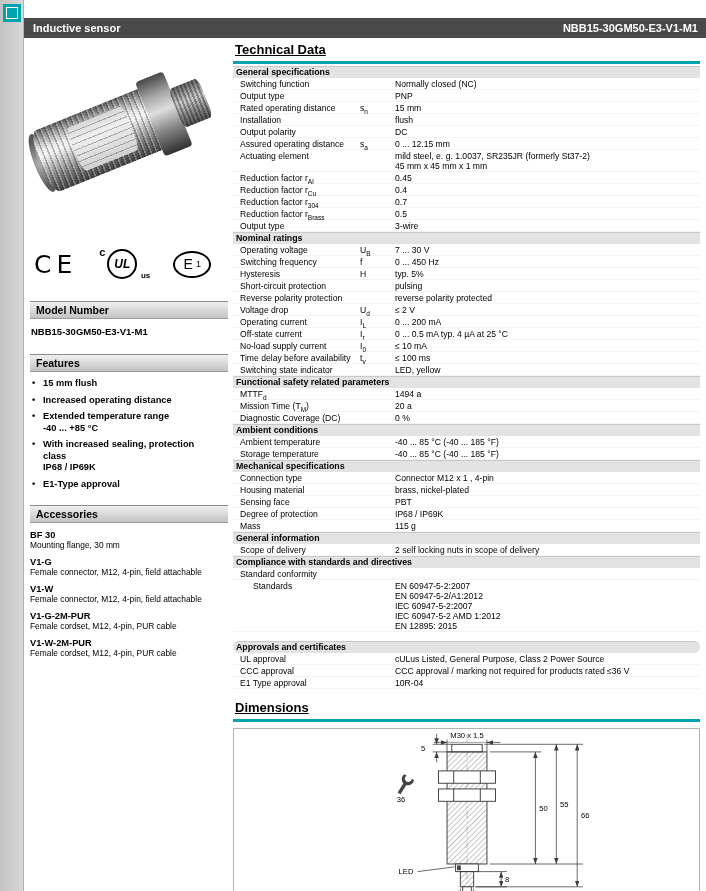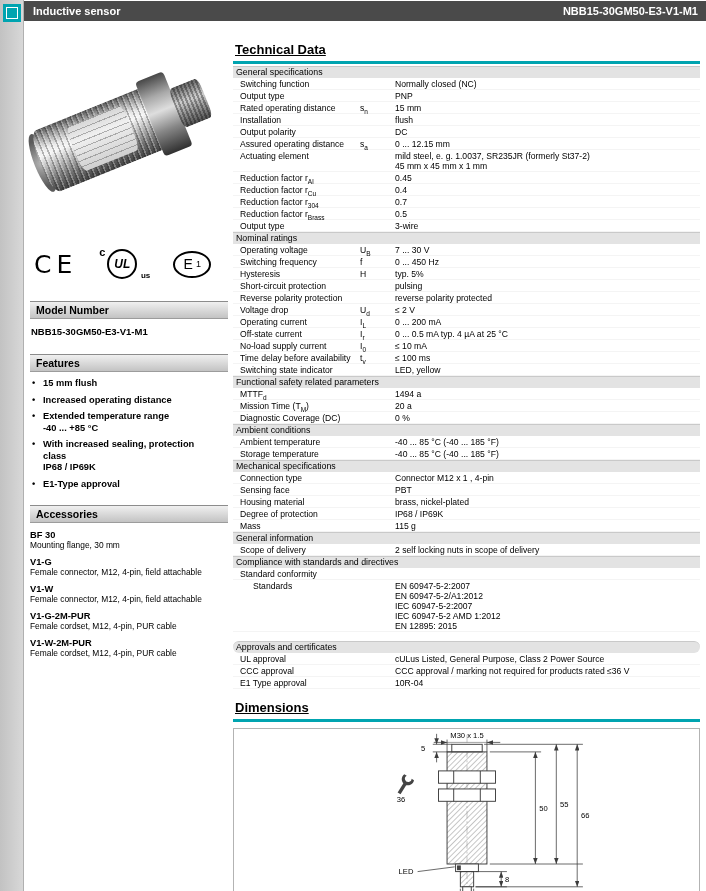--- a/index.html
+++ b/index.html
@@ -10,21 +10,21 @@
   .page{ position:relative; width:706px; height:891px; background:#fff; overflow:hidden; }
 
   
   .left-strip{ position:absolute; left:0; top:0; width:24px; height:891px;
     background:linear-gradient(to right,#c2c2c2,#d8d8d8); border-right:1px solid #b0b0b0; }
   .logo-square{ position:absolute; left:3px; top:4px; width:18px; height:18px;
     background:var(--accent); }
   .logo-inner{ position:absolute; left:3px; top:3px; right:3px; bottom:3px; border:1.5px solid #fff; }
 
   
-  .topbar{ position:absolute; left:24px; top:1px; right:0; height:20px; background:var(--bar-bg);
+  .topbar{ position:absolute; left:24px; top:18px; right:0; height:20px; background:var(--bar-bg);
     color:#fff; display:flex; justify-content:space-between; align-items:center;
     padding:0 8px 0 9px; font-size:11px; font-weight:bold; }
 
   .content{ position:absolute; left:24px; top:26px; right:0; bottom:0; }
   .col-left{ position:absolute; left:6px; top:4px; width:198px; }
   .col-right{ position:absolute; left:209px; top:14px; width:467px; }
 
   
   .sensor-wrap{ position:relative; height:200px; margin-top:4px; }
   .sensor{ position:absolute; left:4px; top:56px; width:180px; height:80px; transform:rotate(-22deg); }
@@ -65,21 +65,21 @@
   .features-list li{ position:relative; padding-left:11px; margin:0 0 5px 2px; line-height:11.5px; }
   .features-list li::before{ content:"•"; position:absolute; left:0; top:0; }
 
   .acc-name{ font-size:9.3px; font-weight:bold; margin-top:7px; line-height:10px; }
   .acc-desc{ font-size:8.4px; line-height:10px; }
 
   
   .block-title{ font-size:13px; font-weight:bold; padding:2px 0 4px 2px;
     border-bottom:3px solid var(--accent);text-decoration:underline; }
   .tech-table{ margin-top:2px; }
-  .td-sec{ background:#e3e3e3; font-weight:normal; font-size:8.8px; line-height:11px;
+  .td-sec{ background:#e3e3e3; font-weight:bold; font-size:8.8px; line-height:11px;
     padding:0 3px; border-top:1px solid #c9c9c9; }
   .td-sec.spaced{ margin-top:9px;border-radius:6px; }
   .td-row{ display:flex; font-size:8.6px; line-height:10px; padding:0.5px 0;
     border-bottom:1px solid #f4f4f4; }
   .td-row .lbl{ width:127px; padding-left:7px; flex:none; }
   .td-row .lbl.ind2{ padding-left:20px; }
   .td-row .sym{ width:35px; flex:none; }
   .td-row .val{ flex:1; }
   sub{ font-size:6.5px; line-height:0; }
 
@@ -307,28 +307,28 @@
             <span class="sym"></span>
             <span class="val">-40 ... 85 °C (-40 ... 185 °F)</span>
           </div>
           <div class="td-sec">Mechanical specifications</div>
           <div class="td-row">
             <span class="lbl">Connection type</span>
             <span class="sym"></span>
             <span class="val">Connector M12 x 1 , 4-pin</span>
           </div>
           <div class="td-row">
+            <span class="lbl">Housing material</span>
+            <span class="sym"></span>
+            <span class="val">brass, nickel-plated</span>
+          </div>
+          <div class="td-row">
             <span class="lbl">Sensing face</span>
             <span class="sym"></span>
             <span class="val">PBT</span>
-          </div>
-          <div class="td-row">
-            <span class="lbl">Housing material</span>
-            <span class="sym"></span>
-            <span class="val">brass, nickel-plated</span>
           </div>
           <div class="td-row">
             <span class="lbl">Degree of protection</span>
             <span class="sym"></span>
             <span class="val">IP68 / IP69K</span>
           </div>
           <div class="td-row">
             <span class="lbl">Mass</span>
             <span class="sym"></span>
             <span class="val">115 g</span>

